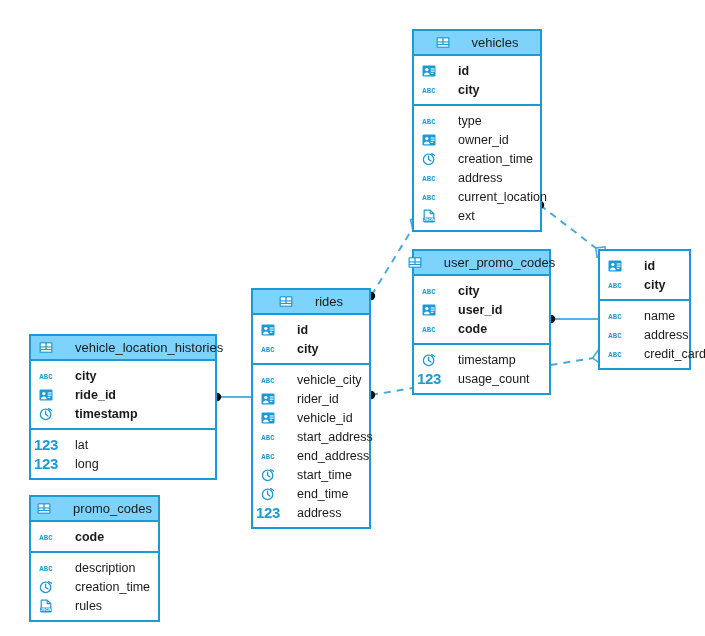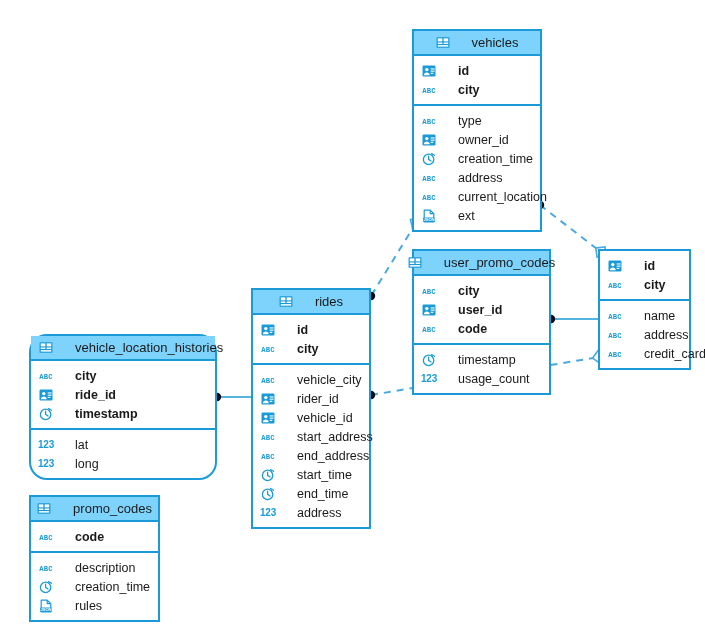--- a/index.html
+++ b/index.html
@@ -74,21 +74,21 @@
     flex: 0 0 auto;
     width: 14px;
     height: 14px;
     display: inline-flex;
     align-items: center;
     justify-content: center;
     position: relative;
   }
   .icon svg { display: block; }
   .icon-num {
-    font-size: 10px;
+    font-size: 15px;
     font-weight: bold;
     color: #1a9bd7;
     letter-spacing: -0.3px;
     font-family: "Liberation Sans", sans-serif;
   }
 
   
 </style>
 </head>
 <body>
@@ -448,21 +448,21 @@
             <span class="col-label">end_time</span>
           </div>
           <div class="col-row">
             <span class="icon">
               <span class="icon-num">123</span>
             </span>
             <span class="col-label">address</span>
           </div>
         </div>
       </div>
-      <div class="table-node" style="left: 29px; top: 334px; width: 188px; border-radius: 18px;">
+      <div class="table-node" style="left: 29px; top: 334px; width: 188px;">
         <div class="tbl-header left">
           <span class="icon">
             <svg width="15" height="13" viewBox="0 0 15 13">
               <rect x="0.6" y="0.8" width="13.8" height="11.4" rx="1" fill="#1a9bd7"></rect>
               <rect x="1.9" y="2.1" width="4.9" height="3.2" fill="#ffffff"></rect>
               <rect x="8.2" y="2.1" width="4.9" height="3.2" fill="#ffffff"></rect>
               <rect x="1.9" y="6.5" width="4.9" height="1.6" fill="#ffffff"></rect>
               <rect x="8.2" y="6.5" width="4.9" height="1.6" fill="#ffffff"></rect>
               <rect x="1.9" y="9.3" width="11.2" height="1.6" fill="#ffffff"></rect>
             </svg>

